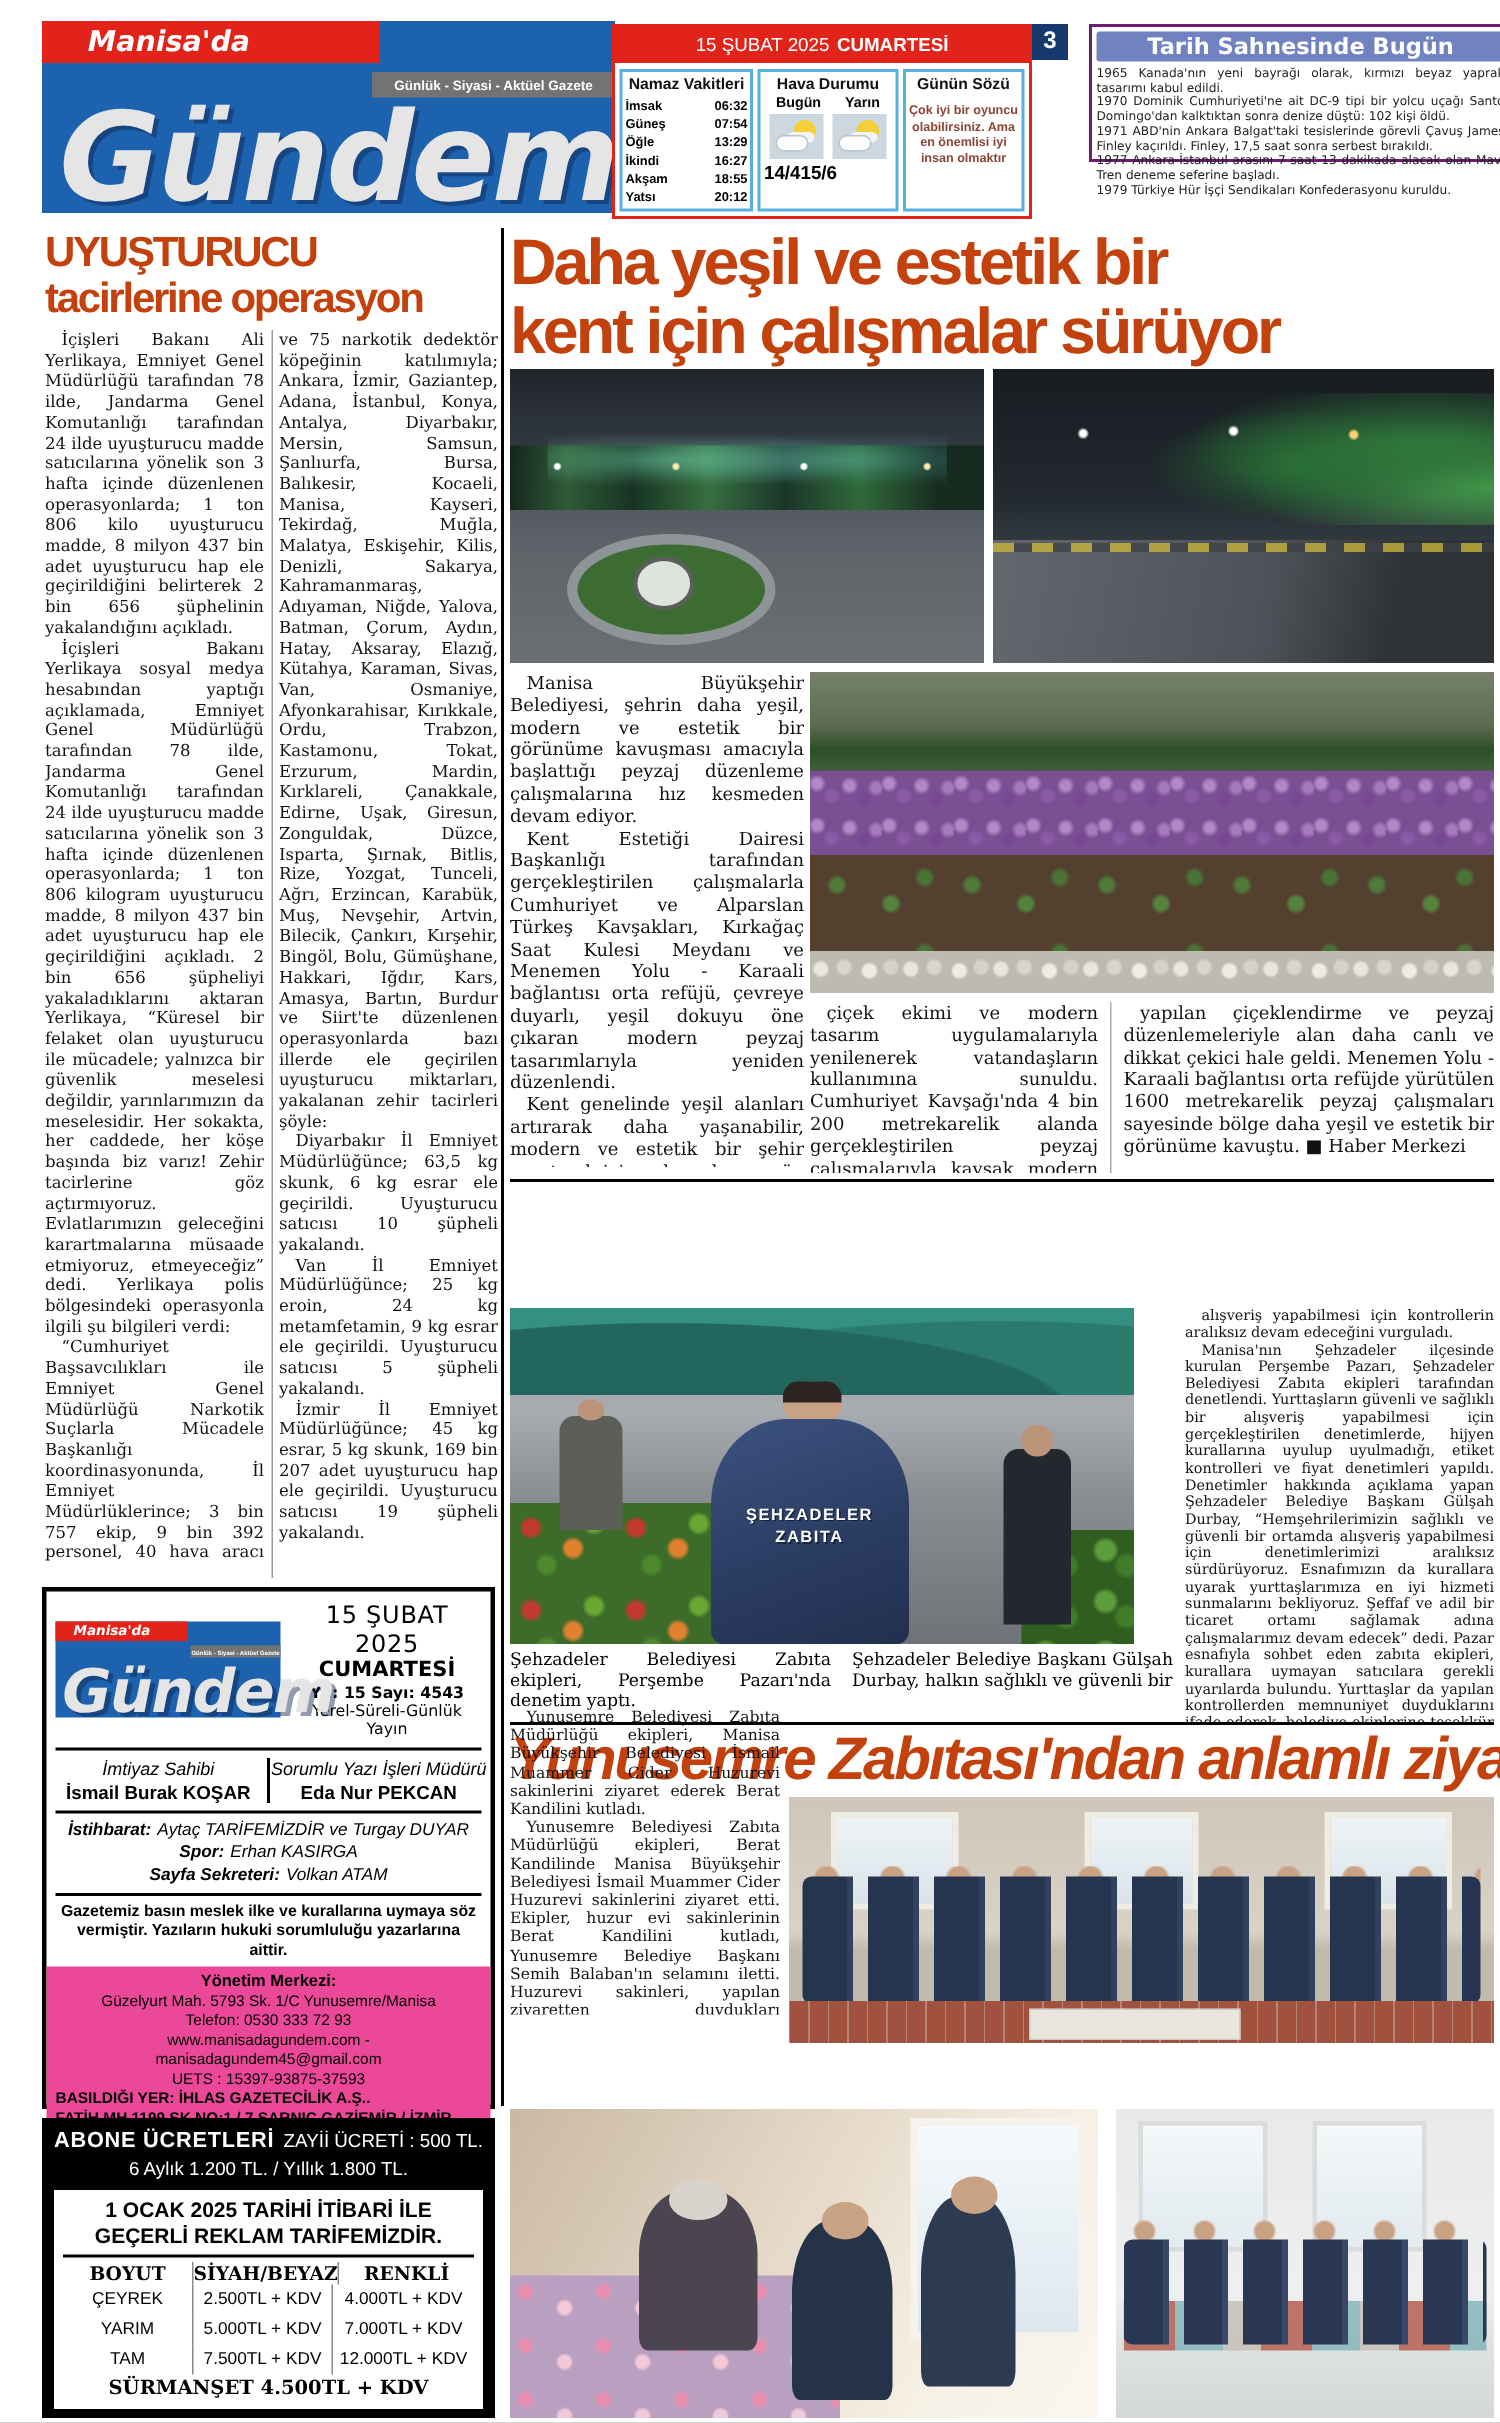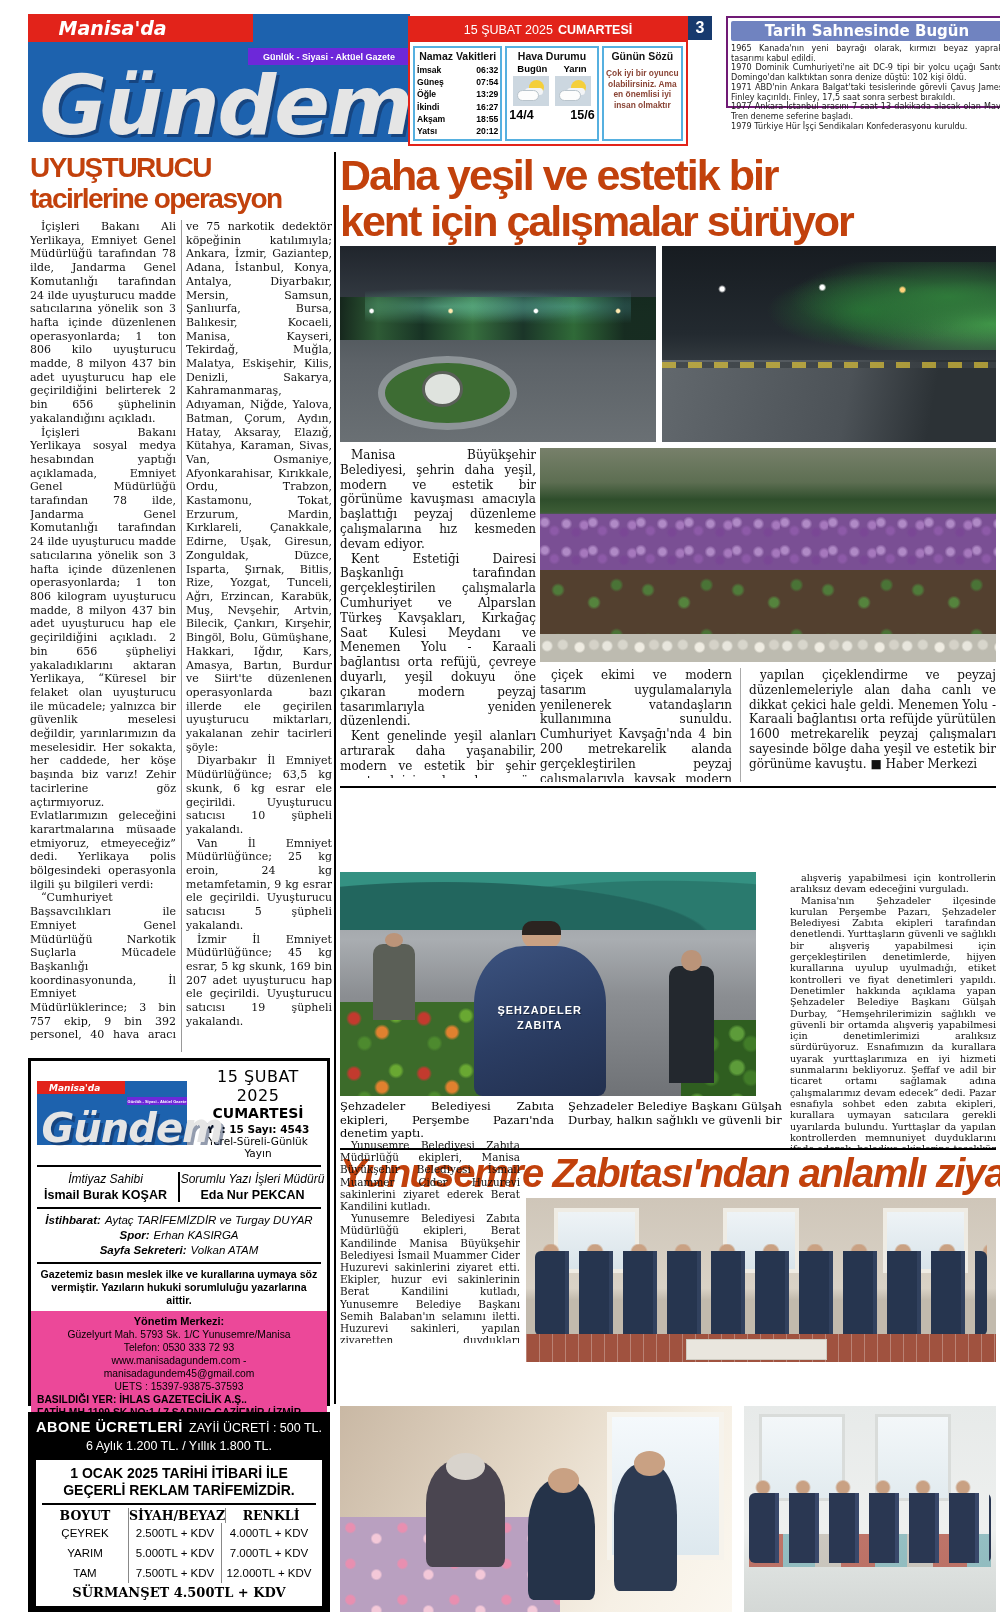--- a/index.html
+++ b/index.html
@@ -4,21 +4,21 @@
 <style>
   * { margin:0; padding:0; box-sizing:border-box; }
   body { background:#888; font-family:"Liberation Sans", sans-serif; }
   #page { position:relative; width:1000px; height:1615px; background:#fff; margin:0 auto; overflow:hidden; }
   .abs { position:absolute; }
 
   
   .logo { position:relative; background:#1d62ae; }
   .logo .logo-redtop { position:absolute; left:0; top:0; background:#e2231a; color:#fff;
     font-family:"DejaVu Sans", sans-serif; font-style:italic; font-weight:bold; display:flex; align-items:center; padding-left:8%; }
-  .logo .logo-tag { position:absolute; right:0; background:#6d28d9; color:#fff; font-weight:bold;
+  .logo .logo-tag { position:absolute; right:0; background:#737373; color:#fff; font-weight:bold;
     display:flex; align-items:center; justify-content:center; white-space:nowrap; }
   .logo .logo-word { position:absolute; left:3%; bottom:-4%; color:#e5e5e5; font-family:"DejaVu Sans", sans-serif;
     font-style:italic; font-weight:bold; line-height:1; text-shadow:3px 3px 0 rgba(15,35,75,.45); letter-spacing:-2px; }
   .logo-big { width:382px; height:128px; }
   .logo-big .logo-redtop { width:225px; height:28px; font-size:19px; }
   .logo-big .logo-tag { top:34px; width:162px; height:17px; font-size:9px; }
   .logo-big .logo-word { font-size:82px; }
   .logo-small { width:150px; height:64px; }
   .logo-small .logo-redtop { width:88px; height:13px; font-size:9px; }
   .logo-small .logo-tag { top:16px; width:60px; height:8px; font-size:4px; }
@@ -33,21 +33,21 @@
   .mini-title { font-weight:bold; text-align:center; font-size:10.5px; color:#111; white-space:nowrap; }
   .prayer-box { width:90px; }
   .prayer-rows { margin-top:2px; }
   .prayer-rows div { display:flex; justify-content:space-between; font-size:8.6px; font-weight:bold; line-height:12.2px; }
   .weather-box { width:94px; text-align:center; }
   .wx-labels { display:flex; justify-content:space-around; font-weight:bold; font-size:9.5px; margin-top:1px; }
   .wx-icons { display:flex; justify-content:space-around; margin-top:2px; }
   .wx-tile { position:relative; width:36px; height:30px; background:#ccd7e0; overflow:hidden; }
   .wx-sun { position:absolute; right:5px; top:4px; width:15px; height:15px; border-radius:50%; background:#f4cf3a; }
   .wx-cloud { position:absolute; left:4px; bottom:5px; width:22px; height:11px; border-radius:8px; background:#fdfdfd; box-shadow:6px -4px 0 -2px #f2f4f6; border:1px solid #b9c4cc; }
-  .wx-temps { display:flex; justify-content:space-between; font-weight:bold; font-size:12.5px; margin-top:2px; }
+  .wx-temps { display:flex; justify-content:flex-start; font-weight:bold; font-size:12.5px; margin-top:2px; }
   .quote-box { width:82px; text-align:center; }
   .quote-text { margin-top:6px; font-size:8.4px; line-height:10.5px; color:#8a4536; font-weight:bold; }
   .page-num { left:688px; top:16px; width:24px; height:24px; background:#173a6e; color:#fff; font-weight:bold;
     font-size:16px; display:flex; align-items:center; justify-content:center; }
   .tarih-box { left:726px; top:16px; width:282px; height:92px; border:2px solid #701a75; background:#fff; padding:3px; }
   .tarih-title { background:#7083c0; color:#fff; font-family:"DejaVu Sans", sans-serif; font-weight:bold;
     text-align:center; font-size:15px; padding:1px 0; border-radius:2px; }
   .history-list { margin-top:3px; font-size:8.1px; line-height:9.7px; color:#222; text-align:justify; font-family:"DejaVu Sans", sans-serif; }
   .history-list p { margin:0; }
 

